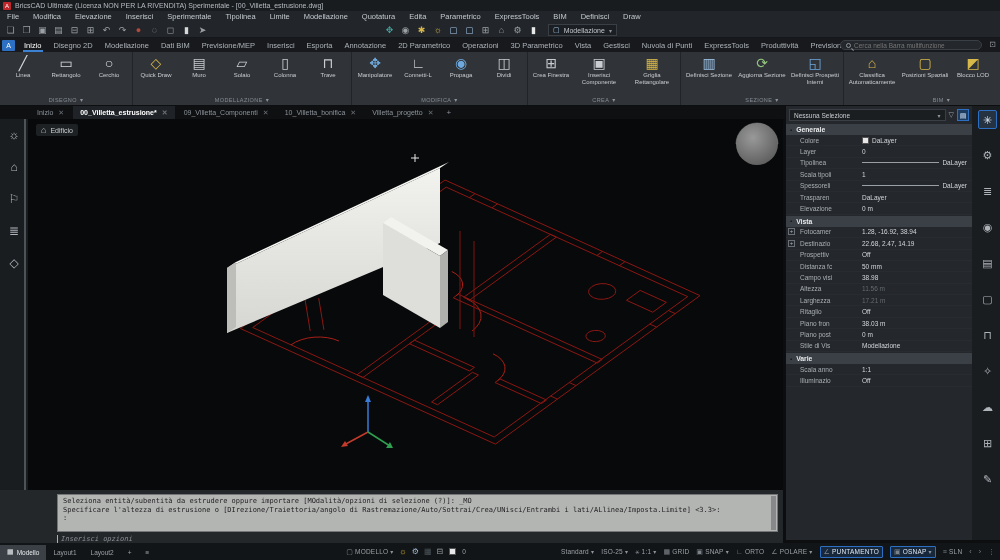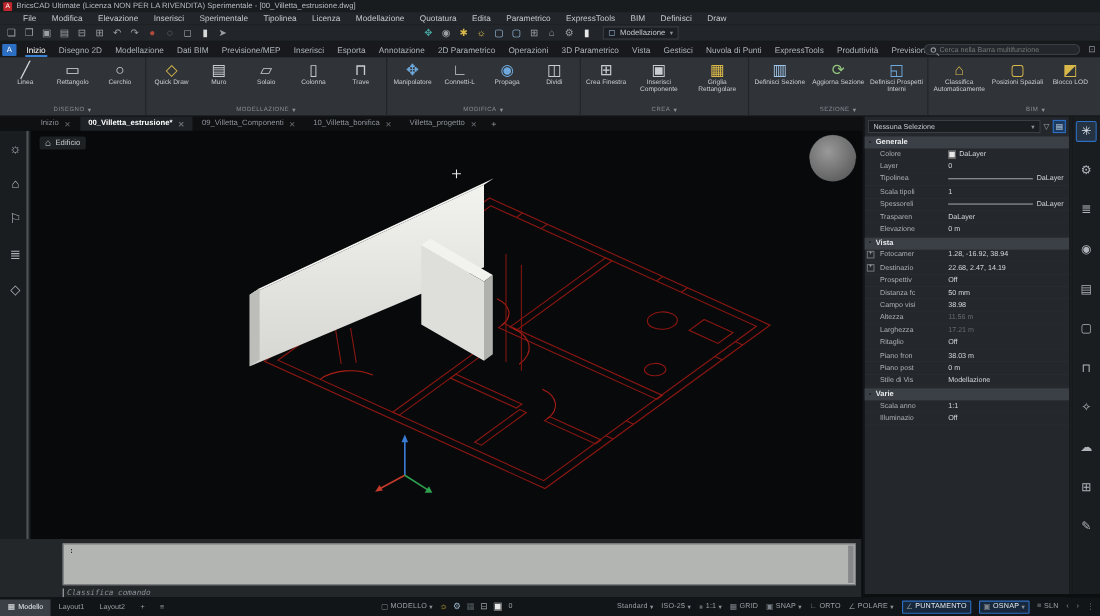--- a/index.html
+++ b/index.html
@@ -8,21 +8,21 @@
   #app { position:relative; width:1000px; height:560px; }
 
   
   #titlebar { position:absolute; top:0; left:0; width:1000px; height:11px; background:#191c1f;
     display:flex; align-items:center; gap:4px; padding:0 3px; color:#b6bcc2; font-size:7px; }
   .appicon { width:8px; height:8px; background:#c0272d; color:#fff; font-size:6px; line-height:8px;
     text-align:center; border-radius:1px; flex:0 0 auto; }
 
   
   #menubar { position:absolute; top:11px; left:0; width:1000px; height:11px; background:#22262a;
-    display:flex; align-items:center; padding-left:14px; }
+    display:flex; align-items:center; }
   .menu-item { color:#c3c9cf; font-size:7.5px; padding:0 7px; line-height:11px; }
 
   
   #qat { position:absolute; top:22px; left:0; width:1000px; height:16px; background:#22262a;
     border-bottom:1px solid #15181a; }
   .qgroup { position:absolute; top:0; height:16px; display:flex; align-items:center; gap:3px; }
   #qat-left { left:4px; }
   #qat-right { left:383px; }
   .qicon { font-size:9px; line-height:16px; width:13px; text-align:center; }
   #workspace-dd { display:flex; align-items:center; gap:4px; background:#1b1e22;
@@ -148,21 +148,21 @@
     <span>BricsCAD Ultimate (Licenza NON PER LA RIVENDITA) Sperimentale - [00_Villetta_estrusione.dwg]</span>
   </div>
 
   <div id="menubar">
       <span class="menu-item">File</span>
       <span class="menu-item">Modifica</span>
       <span class="menu-item">Elevazione</span>
       <span class="menu-item">Inserisci</span>
       <span class="menu-item">Sperimentale</span>
       <span class="menu-item">Tipolinea</span>
-      <span class="menu-item">Licenza</span>
+      <span class="menu-item">Limite</span>
       <span class="menu-item">Modellazione</span>
       <span class="menu-item">Quotatura</span>
       <span class="menu-item">Edita</span>
       <span class="menu-item">Parametrico</span>
       <span class="menu-item">ExpressTools</span>
       <span class="menu-item">BIM</span>
       <span class="menu-item">Definisci</span>
       <span class="menu-item">Draw</span>
     </div>
 
@@ -466,27 +466,29 @@
     </svg>
     <div id="breadcrumb">
       <span class="home">⌂</span>
       <span>Edificio</span>
     </div>
   </div>
 
   <div id="cmd">
     <div id="cmd-box">
       <div id="cmd-lines">
+          <div class="cline">Seleziona entità/subentità da estrudere oppure importare [MOdalità/opzioni di selezione (?)]: _MO</div>
+          <div class="cline">Specificare l'altezza di estrusione o [DIrezione/Traiettoria/angolo di Rastremazione/Auto/Sottrai/Crea/UNisci/Entrambi i lati/ALlinea/Imposta.Limite] &lt;3.3&gt;:</div>
           <div class="cline">:</div>
         </div>
       <div id="cmd-scroll"></div>
     </div>
     <div id="cmd-prompt">
       <span id="cmd-cursor"></span>
-      <span>Classifica comando</span>
+      <span>Inserisci opzioni</span>
     </div>
   </div>
 
   <div id="statusbar">
     <span id="ltabs" style="display: flex;">
         <span class="ltab active">
           <span class="ticon">▦</span>
           <span>Modello</span>
         </span>
         <span class="ltab">

